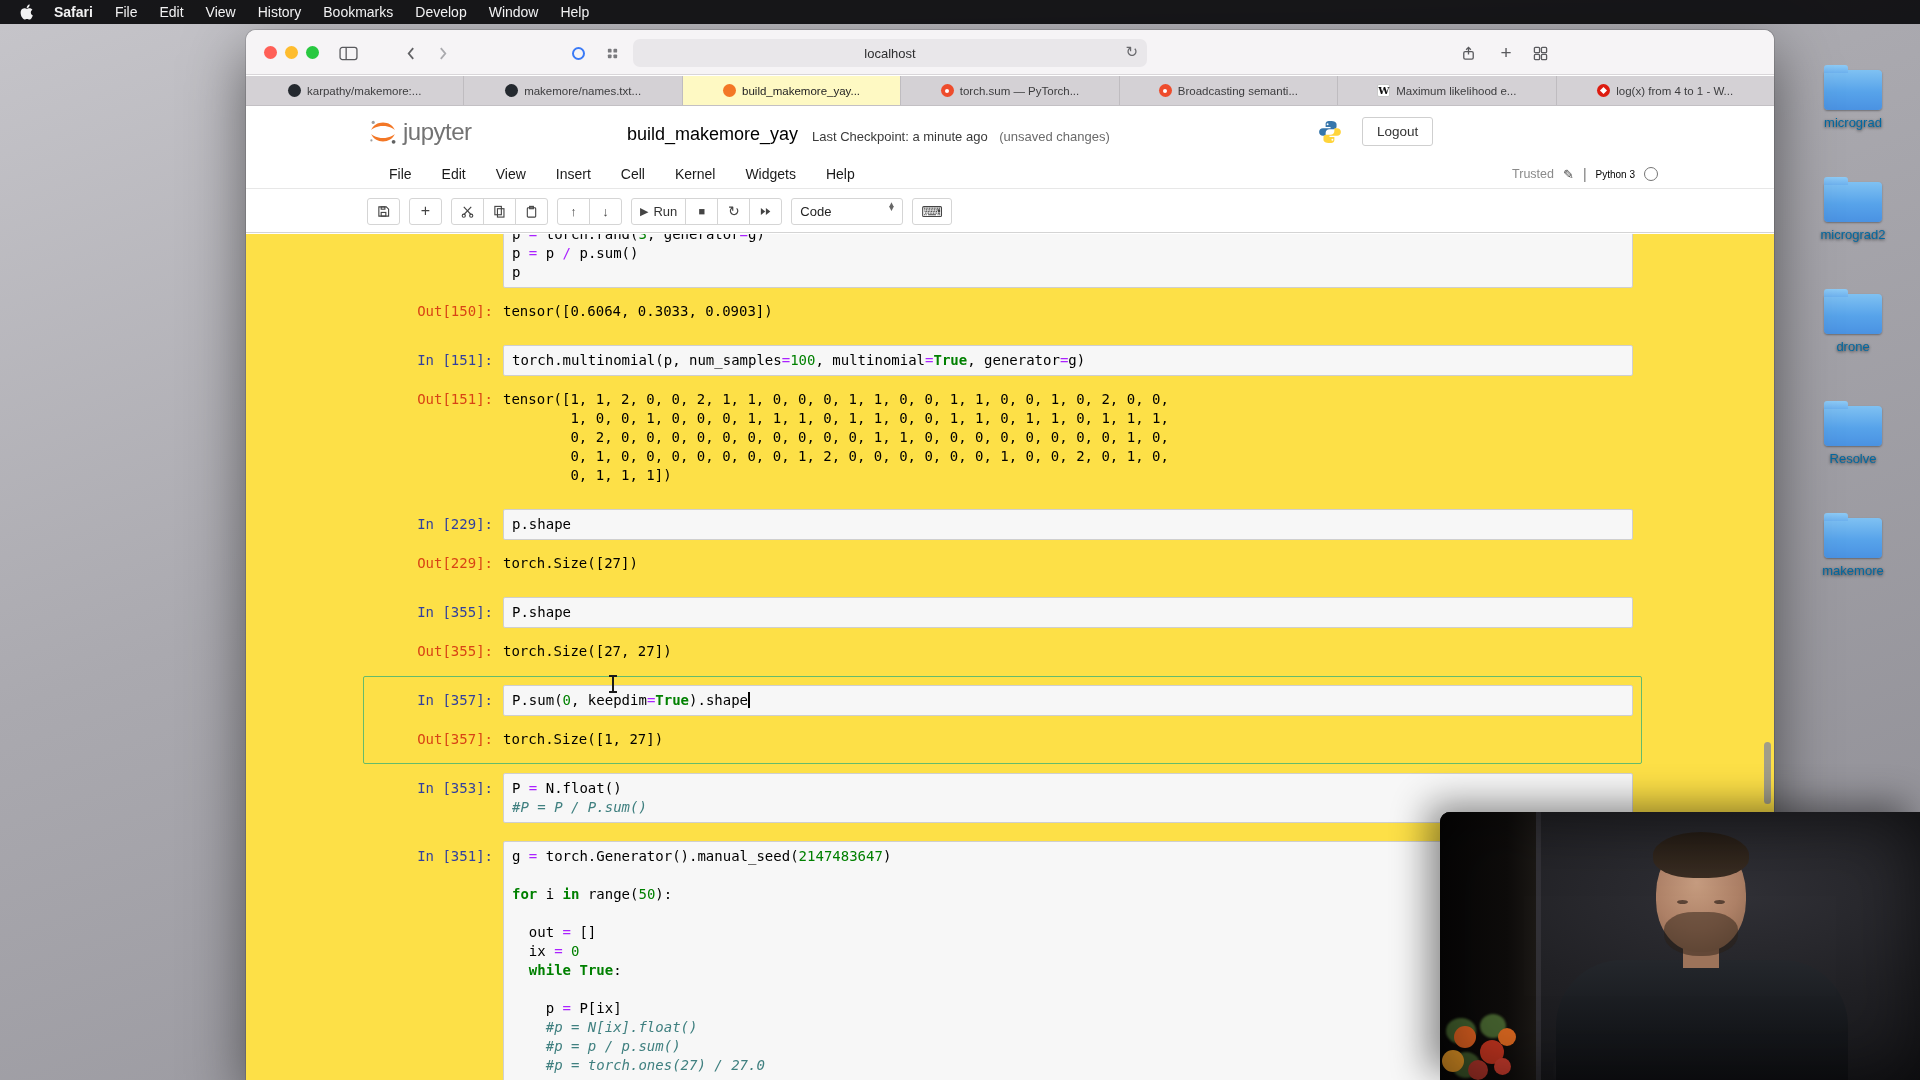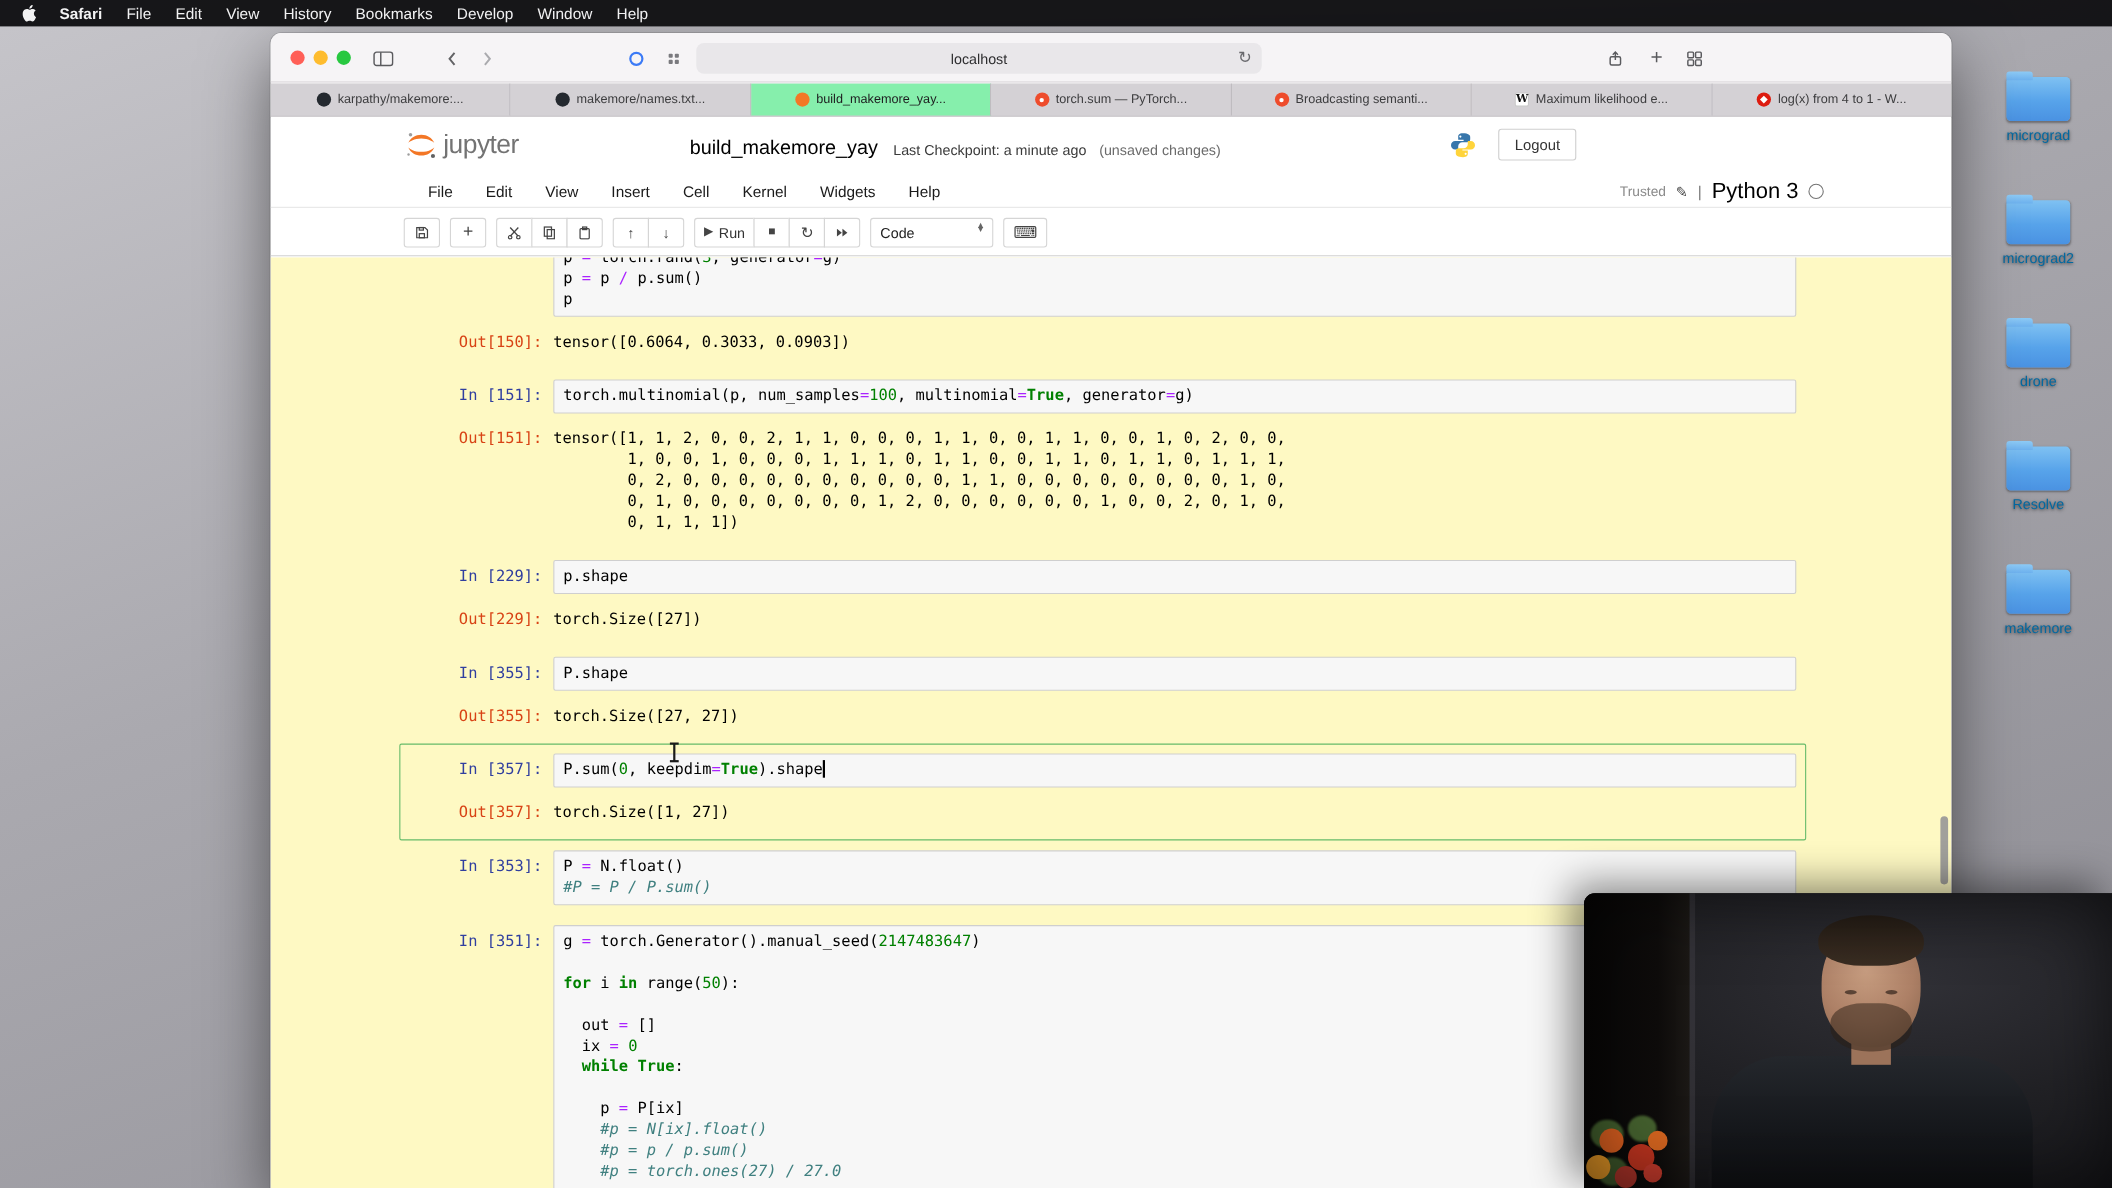--- a/index.html
+++ b/index.html
@@ -41,21 +41,21 @@
   .url-refresh{position:absolute;right:9px;top:4px;font-size:15px;color:#69696d;}
   .ext-ring{display:inline-block;width:13px;height:13px;border:2px solid #3b7af6;border-radius:50%;}
 
   
   .tabbar{position:absolute;top:46px;left:0;right:0;height:30px;background:#d4d1d5;
     border-bottom:1px solid #c3c0c4;display:flex;}
   .stab{flex:1 1 0;display:flex;align-items:center;justify-content:center;gap:6px;
     font-size:11.5px;color:#3c3c3e;border-right:1px solid #bfbcc0;overflow:hidden;
     white-space:nowrap;background:#d4d1d5;}
   .stab:last-child{border-right:none;}
-  .stab.active{background:#86efac;color:#1d1d1f;justify-content:center;}
+  .stab.active{background:#fef9c3;color:#1d1d1f;justify-content:center;}
   .favicon{flex:none;width:13px;height:13px;border-radius:50%;position:relative;
     display:inline-flex;align-items:center;justify-content:center;}
   .fav-github{background:#24292f;}
   .fav-jupyter{background:#f37726;}
   .fav-pytorch{background:#ee4c2c;}
   .fav-pytorch::after{content:"";position:absolute;left:4.5px;top:4.5px;width:4px;height:4px;
     border-radius:50%;background:#fff;}
   .fav-wikipedia{background:#fff;border:1px solid #c9c9c9;border-radius:2px;color:#111;
     font-family:"DejaVu Serif",serif;font-size:10px;font-weight:bold;}
   .fav-wolfram{background:#dd1c10;}
@@ -73,41 +73,41 @@
   .pyicon{position:absolute;left:1072px;top:11px;width:24px;height:24px;}
   .logout{position:absolute;left:1116px;top:8px;padding:6px 14px;font-size:13.5px;color:#333;
     background:#fff;border:1px solid #cfcfcf;border-radius:3px;font-family:inherit;}
   .jmenu-row{position:absolute;top:52px;left:0;right:0;height:30px;border-bottom:1px solid #e7e7e7;}
   #jmenu-items{display:flex;align-items:center;height:100%;padding-left:128px;}
   .jmenu-item{padding:0 15px;font-size:14px;color:#1a1a1a;line-height:30px;}
   .jmenu-right{position:absolute;right:116px;top:0;height:30px;display:flex;align-items:center;gap:9px;}
   .trusted{font-size:12.5px;color:#8a8a8a;}
   .pencil{font-size:13px;color:#444;}
   .ksep{color:#777;font-size:14px;}
-  .kname{font-size:20px;color:#000;}
+  .kname{font-size:10px;color:#000;}
   .kcircle{width:14px;height:14px;border:1.5px solid #757575;border-radius:50%;}
 
   .jtoolbar{position:absolute;top:83px;left:0;right:0;height:43px;border-bottom:1px solid #d4d4d4;
     display:flex;align-items:center;padding-left:121px;gap:9px;}
   .tgroup{display:flex;}
   .tgroup .tbtn{margin-left:-1px;border-radius:0;}
   .tgroup .tbtn:first-child{border-radius:3px 0 0 3px;margin-left:0;}
   .tgroup .tbtn:last-child{border-radius:0 3px 3px 0;}
   .tbtn{height:27px;min-width:33px;background:#fff;border:1px solid #d5d5d5;border-radius:3px;
     display:inline-flex;align-items:center;justify-content:center;gap:5px;color:#444;
     font-size:13px;font-family:inherit;padding:0 8px;}
   .tglyph{font-size:13px;line-height:1;color:#444;}
   .run-label{font-size:13px;color:#333;}
   .cellselect{height:27px;width:112px;background:#fff;border:1px solid #d5d5d5;border-radius:3px;
     display:inline-flex;align-items:center;font-size:13px;color:#222;padding:0 8px;position:relative;}
   .sel-carets{position:absolute;right:7px;top:4px;display:flex;flex-direction:column;line-height:.55;
     font-size:8px;color:#666;}
 
   
-  .notebook{position:absolute;top:127px;left:0;right:0;bottom:0;overflow:hidden;background:#fef9c3;
+  .notebook{position:absolute;top:127px;left:0;right:0;bottom:0;overflow:hidden;background:#fde047;
     padding:0 132px 0 117px;}
   .cell{padding:8px;border:1px solid transparent;border-radius:2px;}
   .cell.selected{border-color:var(--selection,#66bb6a);}
   .cell.clip-top{margin-top:-24px;}
   .input-row{display:flex;}
   .prompt{flex:none;width:131px;text-align:right;padding:6px 10px 0 0;
     font:14px/19px "DejaVu Sans Mono",monospace;}
   .in-prompt{color:var(--in-prompt,#303f9f);}
   .out-prompt{color:var(--out-prompt,#d84315);}
   .input-box{flex:1;border:1px solid #cfcfcf;background:#f7f7f7;border-radius:2px;

